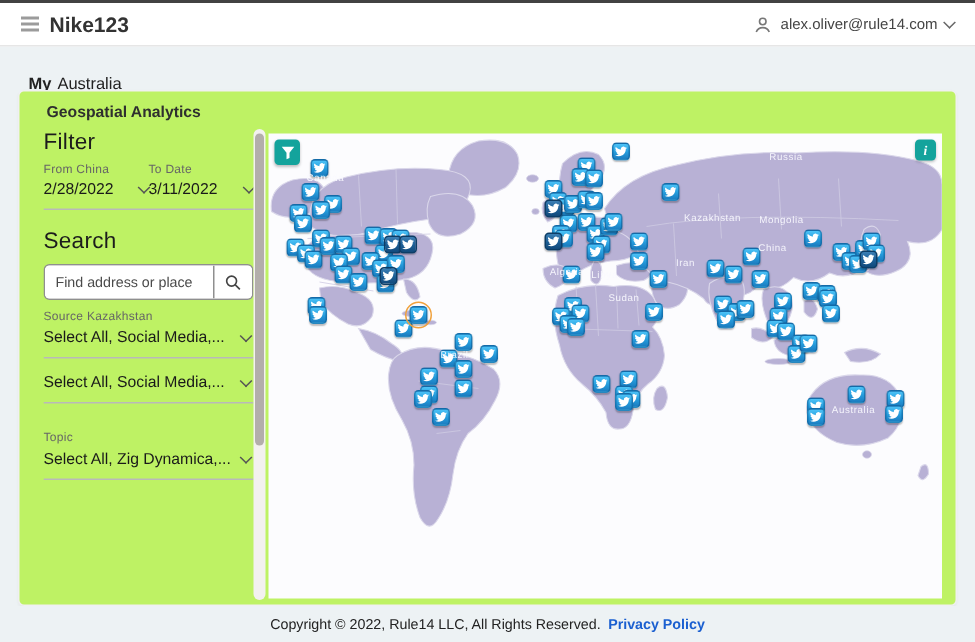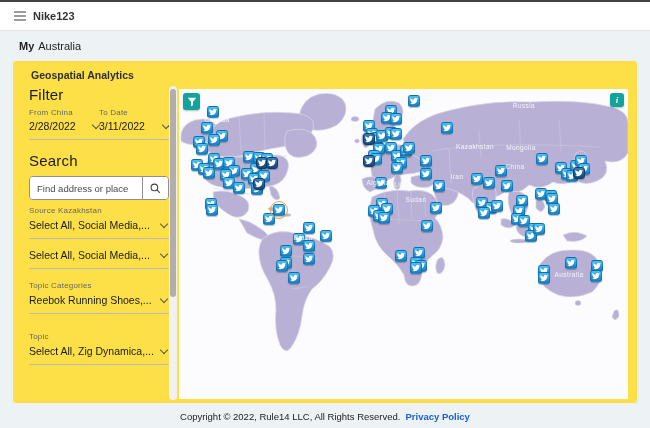--- a/index.html
+++ b/index.html
@@ -9,32 +9,32 @@
   
   .topline{position:absolute;top:0;left:0;right:0;height:2px;background:#424242}
 
   
   .header{position:absolute;top:2px;left:0;right:0;height:29px;background:#fff;
           border-bottom:1px solid #e6e6e6;display:flex;align-items:center;
           justify-content:space-between;padding:0 14px;box-sizing:border-box}
   .brand{display:flex;align-items:center;gap:7px}
   .hamburger{display:flex;flex-direction:column;gap:2px;cursor:pointer}
   .hamburger span{display:block;width:12px;height:2px;background:#9b9b9b}
-  .brand-name{font-size:11px;font-weight:700;color:#333}
+  .brand-name{font-size:14px;font-weight:700;color:#333}
   .account{display:flex;align-items:center;gap:5px;font-size:10px;color:#444;cursor:pointer}
   .chev{width:5px;height:5px;border-right:1.2px solid #666;border-bottom:1.2px solid #666;
         transform:rotate(45deg);display:inline-block;margin-top:-2px}
 
   
-  .subbar{position:absolute;top:31px;left:0;right:0;height:29px;background:#edf2f4;
+  .subbar{position:absolute;top:41px;left:0;right:0;height:29px;background:#edf2f4;
           display:flex;align-items:center;padding:0 19px;font-size:11px;color:#222}
   .subbar b{font-weight:700;margin-right:4px}
 
   
-  .card{position:absolute;left:12px;top:60px;width:626px;height:344px;background:#fde047;
+  .card{position:absolute;left:12px;top:60px;width:626px;height:344px;background:#bef264;
         border:1px solid #f0f0f0;border-radius:4px;box-sizing:border-box;box-shadow:0 1px 2px rgba(0,0,0,.04)}
   .card-title{position:absolute;left:18px;top:8px;font-size:10.5px;font-weight:700;color:#2f2f2f}
 
   
   .fpanel{position:absolute;left:16px;top:25px;width:140px;height:314px;overflow:hidden}
   .section-h{font-size:15px;font-weight:400;color:#1c1c1c;margin:0;letter-spacing:.2px}
   .dates{display:flex;margin-top:5px}
   .datecol{width:72px}
   .fld-label{font-size:8px;color:#666;letter-spacing:.2px}
   .fld-value{font-size:10.5px;color:#1a1a1a;display:flex;justify-content:space-between;
@@ -88,20 +88,28 @@
 
 <div class="header">
   <div class="brand">
     <div class="hamburger">
         <span></span>
         <span></span>
         <span></span>
       </div>
     <span class="brand-name">Nike123</span>
   </div>
+  <div class="account">
+    <svg width="13" height="13" viewBox="0 0 24 24">
+      <circle cx="12" cy="8" r="4" fill="none" stroke="#777" stroke-width="2"></circle>
+      <path d="M4 21c1.5-4 5-5.5 8-5.5s6.5 1.5 8 5.5" fill="none" stroke="#777" stroke-width="2"></path>
+    </svg>
+    <span>alex.oliver@rule14.com</span>
+    <span class="chev"></span>
+  </div>
 </div>
 
 <div class="subbar">
   <b>My</b>
   <span>Australia</span>
 </div>
 
 <div class="card">
   <div class="card-title">Geospatial Analytics</div>
 
@@ -147,28 +155,20 @@
     </div>
 
     <div class="fblock mt10">
       <div class="fld-value">
         <span>Select All, Social Media,...</span>
         <span class="chev"></span>
       </div>
       <hr class="div">
     </div>
 
-    <div class="fblock mt12">
-      <div class="fld-label">Topic Categories</div>
-      <div class="fld-value">
-        <span>Reebok Running Shoes,...</span>
-        <span class="chev"></span>
-      </div>
-      <hr class="div">
-    </div>
 
     <div class="fblock mt18">
       <div class="fld-label">Topic</div>
       <div class="fld-value">
         <span>Select All, Zig Dynamica,...</span>
         <span class="chev"></span>
       </div>
       <hr class="div">
     </div>
 

